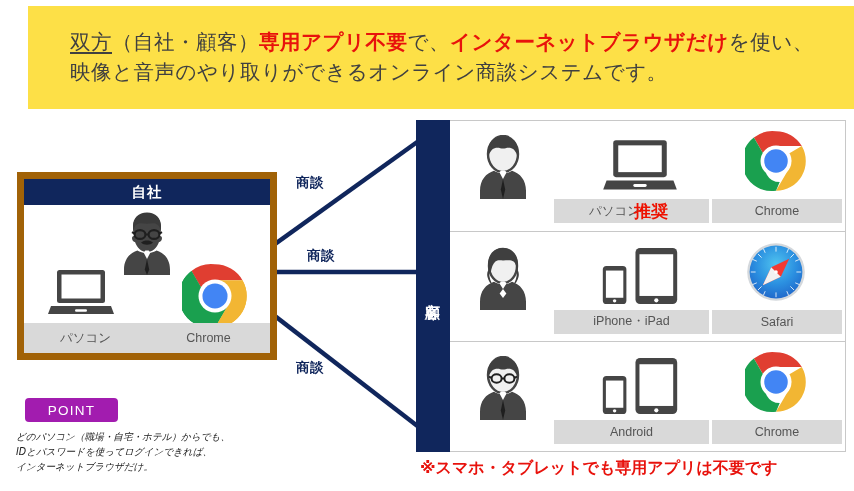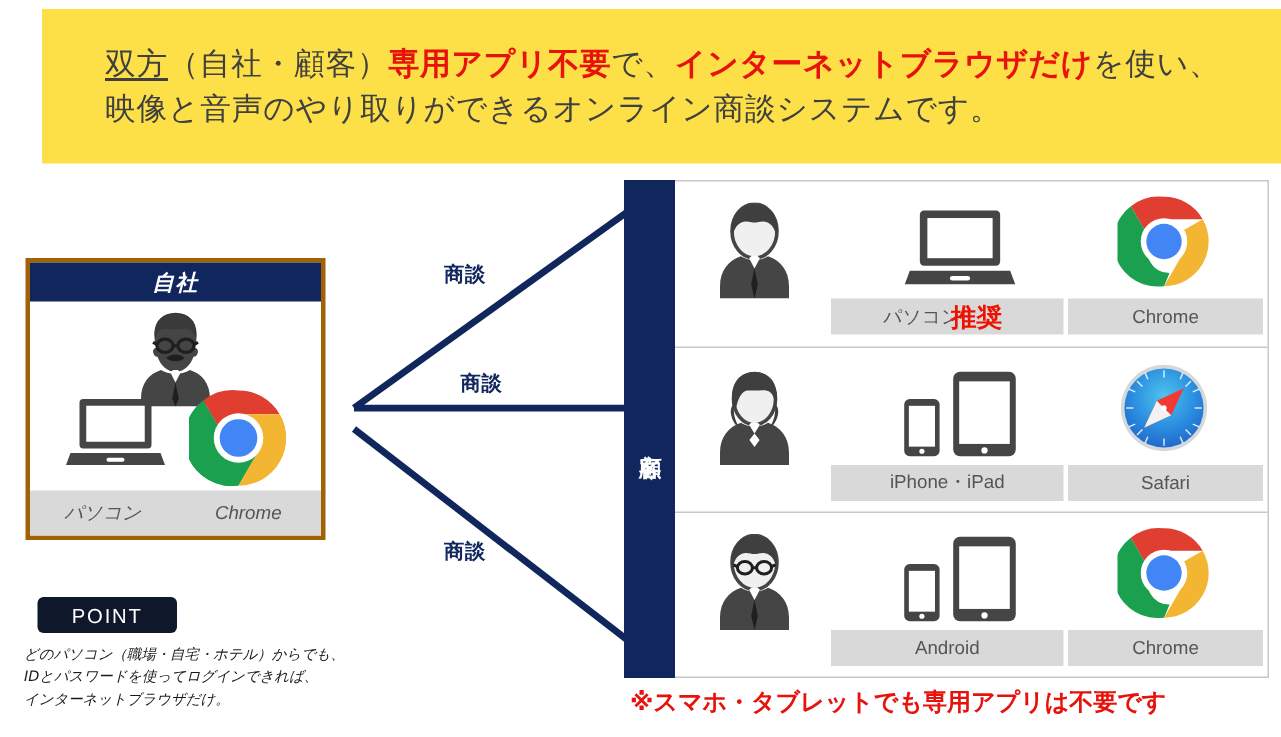--- a/index.html
+++ b/index.html
@@ -24,25 +24,24 @@
     letter-spacing:.5px;
     white-space:nowrap;
   }
   .bl1{top:22px;}
   .bl2{top:52px;}
   .u{text-decoration:underline;text-underline-offset:3px;}
   .red{color:#e8120c;font-weight:bold;}
 
   
   .card{
-    position:absolute;left:17px;top:172px;width:200px;height:188px;
+    position:absolute;left:17px;top:172px;width:260px;height:188px;
     background:#ffffff;
-    border:3px solid #a16207;
+    border:7px solid #a16207;
     box-sizing:border-box;
-    font-style:italic;
   }
   .card-head{
     position:absolute;left:0;top:0;width:100%;height:26px;
     background:#10265c;
     color:#ffffff;font-size:14.5px;font-weight:bold;
     display:flex;align-items:center;justify-content:center;
     letter-spacing:1px;
   }
   .card-body{position:absolute;left:0;top:26px;width:100%;height:132px;}
   .card-foot{
@@ -53,21 +52,21 @@
     flex:1;text-align:center;color:#555;font-size:12.5px;
   }
 
   .person-wrap{position:absolute;left:50%;top:4px;transform:translateX(-50%);}
   .pc-wrap{position:absolute;left:24px;top:62px;}
   .chrome-wrap-card{position:absolute;right:22px;top:58px;}
 
   
   .point-badge{
     position:absolute;left:25px;top:398px;width:93px;height:24px;
-    background:#0f172a;border-radius:4px;
+    background:#a21caf;border-radius:4px;
     color:#ffffff;font-size:13.5px;
     display:flex;align-items:center;justify-content:center;
     letter-spacing:1.2px;
   }
   .point-text{
     position:absolute;left:16px;top:429px;width:250px;
     color:#1a1a1a;font-size:9.6px;line-height:15px;
     font-family:"DejaVu Sans",sans-serif;
   }
   .point-text div{white-space:nowrap;font-style:italic;}

